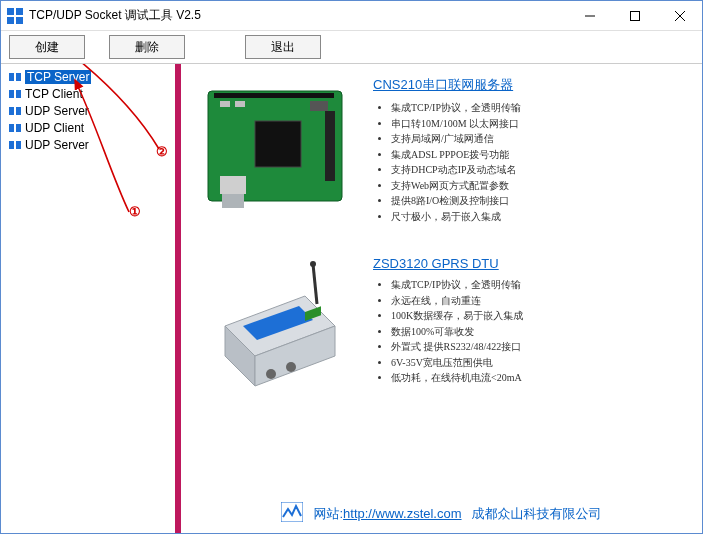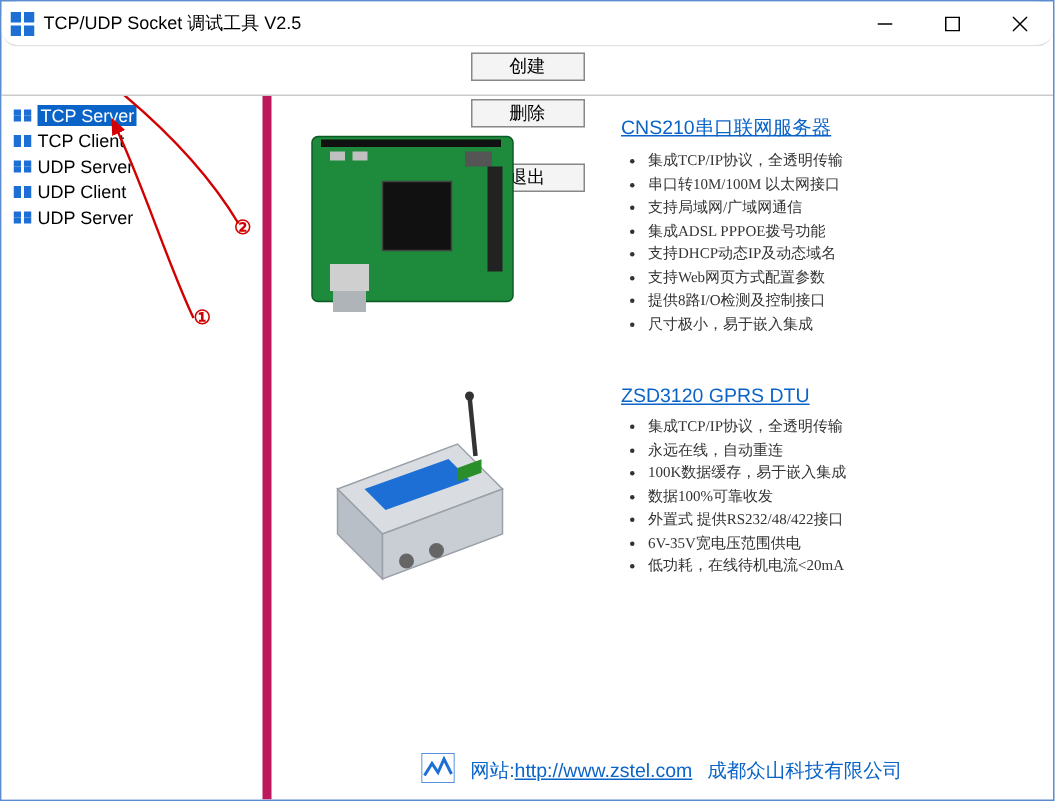--- a/index.html
+++ b/index.html
@@ -13,42 +13,39 @@
     border: 1px solid #5b8bd0;
     position: relative;
   }
   .titlebar {
     height: 30px;
     background: #fff;
     display: flex;
     align-items: center;
     padding: 0 0 0 6px;
     border-bottom: 1px solid #e0e0e0;
-    border-radius: 11px;
   }
   .titlebar .app-icon {
     width: 16px; height: 16px;
     margin-right: 6px;
     display: inline-block;
   }
   .titlebar .title { flex: 1; color: #000; font-size: 12px; }
   .winbtns { display: flex; }
   .winbtn {
     width: 45px; height: 30px;
     display: flex; align-items: center; justify-content: center;
     color: #000;
   }
   .toolbar {
     height: 33px;
     display: flex;
-    align-items: center;
-    gap: 12px;
+    gap: 24px;
     padding: 4px 8px;
     border-bottom: 1px solid #ccc;
-    flex-direction: column;
   }
   .btn {
     width: 76px; height: 24px;
     border: 1px solid #888;
     background: #f4f4f4;
     font-size: 12px;
     cursor: pointer;
     display: flex; align-items:center; justify-content:center;
     font-family: inherit;
   }
@@ -103,21 +100,21 @@
   }
   .product {
     display: flex;
     gap: 18px;
     margin-bottom: 30px;
   }
   .product-img {
     width: 160px; height: 150px;
     display: flex; align-items:center; justify-content:center;
   }
-  .product-info { flex:1;margin-left:41px; }
+  .product-info { flex:1; }
   .product-title {
     color: #0a64c8;
     font-size: 13px;
     margin-bottom: 6px;
     text-decoration: underline;
     cursor: pointer;
   }
   .product-info ul {
     list-style: disc;
     padding-left: 18px;

